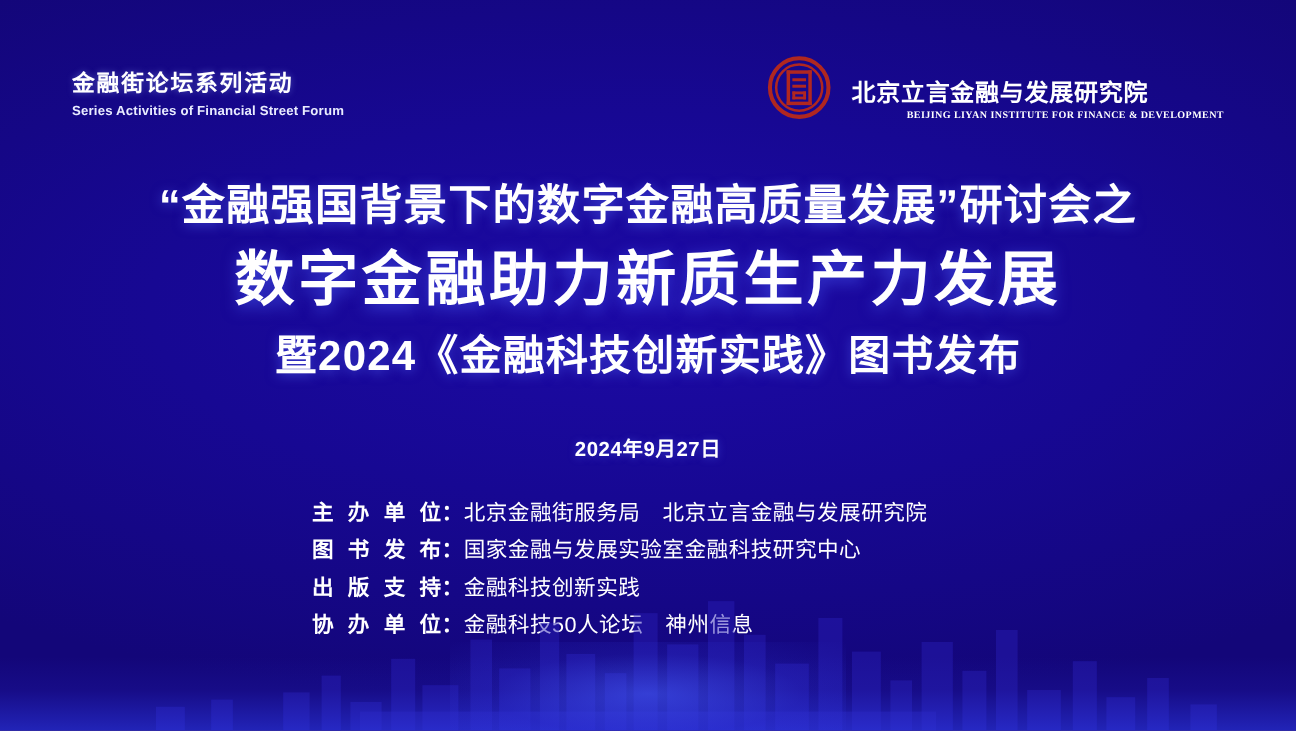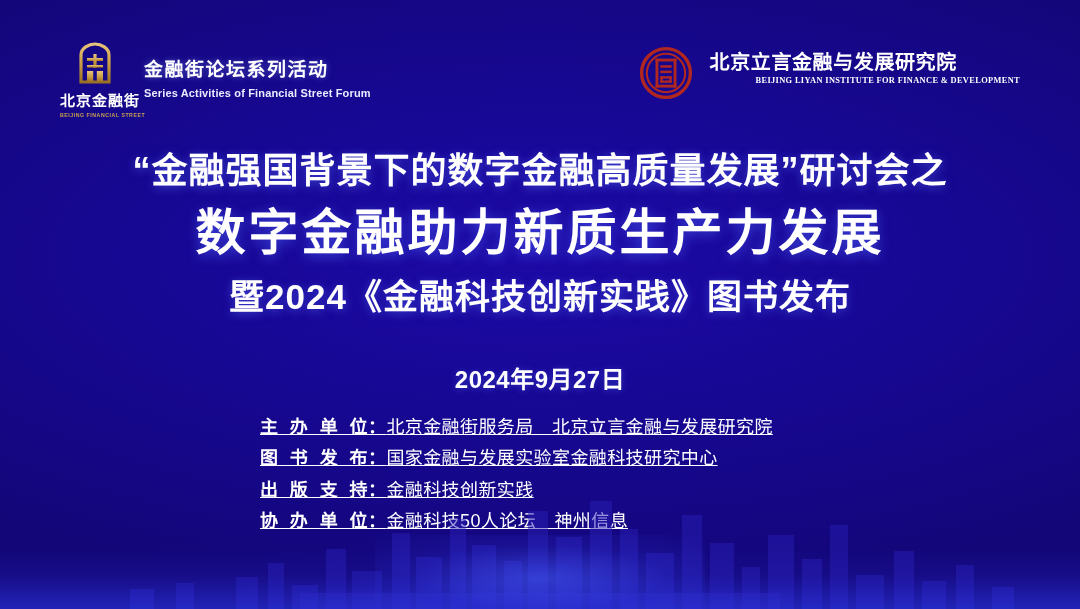--- a/index.html
+++ b/index.html
@@ -75,21 +75,21 @@
   }
   .ff-en {
     margin-top:5px;
     font-size:11px;
     font-weight:bold;
     letter-spacing:.15px;
     color:#e9ecff;
     white-space:nowrap;
   }
 
-  .logo-right { display:flex; align-items:flex-start; gap:17px; padding-top:6px; }
+  .logo-right { display:flex; align-items:flex-end; gap:17px; padding-top:6px; }
   .liyan-seal { flex:0 0 auto; }
   .liyan-titles { text-align:left; }
   .liyan-cn {
     font-family:"Liberation Serif", serif;
     font-weight:bold;
     font-size:20px;
     letter-spacing:.6px;
     color:#ffffff;
     white-space:nowrap;
   }
@@ -140,40 +140,39 @@
     line-height:1.18;
     text-shadow:0 2px 10px rgba(90,110,255,.5);
     white-space:nowrap;
   }
 
   .event-date {
     position:absolute; top:360px; left:0; right:0;
     text-align:center;
     font-family:"Liberation Sans", sans-serif;
     font-weight:bold;
-    font-size:24px;
+    font-size:17px;
     letter-spacing:.5px;
     color:#ffffff;
     text-shadow:0 1px 7px rgba(90,110,255,.45);
   }
 
   
   .credits {
     position:absolute; top:415px; left:0; right:0;
     display:flex; flex-direction:column; align-items:center;
     gap:7px;
   }
   .credit-row {
     display:flex; align-items:flex-end;
     width:560px;
     font-size:18px;
     color:#ffffff;
     letter-spacing:.4px;
     line-height:1.35;
-    text-decoration:underline;
   }
   .credit-label {
     flex:0 0 108px;
     font-weight:bold;
     text-align:justify;
     text-align-last:justify;
     white-space:nowrap;
   }
   .credit-colon { flex:0 0 14px; font-weight:bold; }
   .credit-value {
@@ -183,39 +182,20 @@
   }
 </style>
 </head>
 <body>
 
 <div class="stage">
 
   <div class="header">
 
     <div class="logo-left">
-      <div class="bjfs-mark">
-        <svg class="bjfs-gate" width="40" height="44" viewBox="0 0 40 44">
-          <defs>
-            <linearGradient id="goldg" x1="0" y1="0" x2="0" y2="1">
-              <stop offset="0%" stop-color="#e8c37a"></stop>
-              <stop offset="55%" stop-color="#c79b42"></stop>
-              <stop offset="100%" stop-color="#9a7024"></stop>
-            </linearGradient>
-          </defs>
-          <path d="M6 13 C6 6 14 2 20 2 C26 2 34 6 34 13 L34 40 L6 40 Z" fill="none" stroke="url(#goldg)" stroke-width="3.2"></path>
-          <rect x="12" y="16" width="16" height="3" fill="url(#goldg)"></rect>
-          <rect x="18.4" y="12" width="3.2" height="14" fill="url(#goldg)"></rect>
-          <rect x="12" y="23" width="16" height="2.6" fill="url(#goldg)"></rect>
-          <rect x="12" y="29" width="6.2" height="11" fill="url(#goldg)"></rect>
-          <rect x="21.8" y="29" width="6.2" height="11" fill="url(#goldg)"></rect>
-        </svg>
-        <div class="bjfs-cn">北京金融街</div>
-        <div class="bjfs-en">BEIJING FINANCIAL STREET</div>
-      </div>
 
       <div class="ff-titles">
         <div class="ff-cn">金融街论坛系列活动</div>
         <div class="ff-en">Series Activities of Financial Street Forum</div>
       </div>
     </div>
 
     <div class="logo-right">
       <svg class="liyan-seal" width="54" height="54" viewBox="0 0 54 54">
         <circle cx="27" cy="27" r="24.4" fill="none" stroke="#b02720" stroke-width="3.4"></circle>

